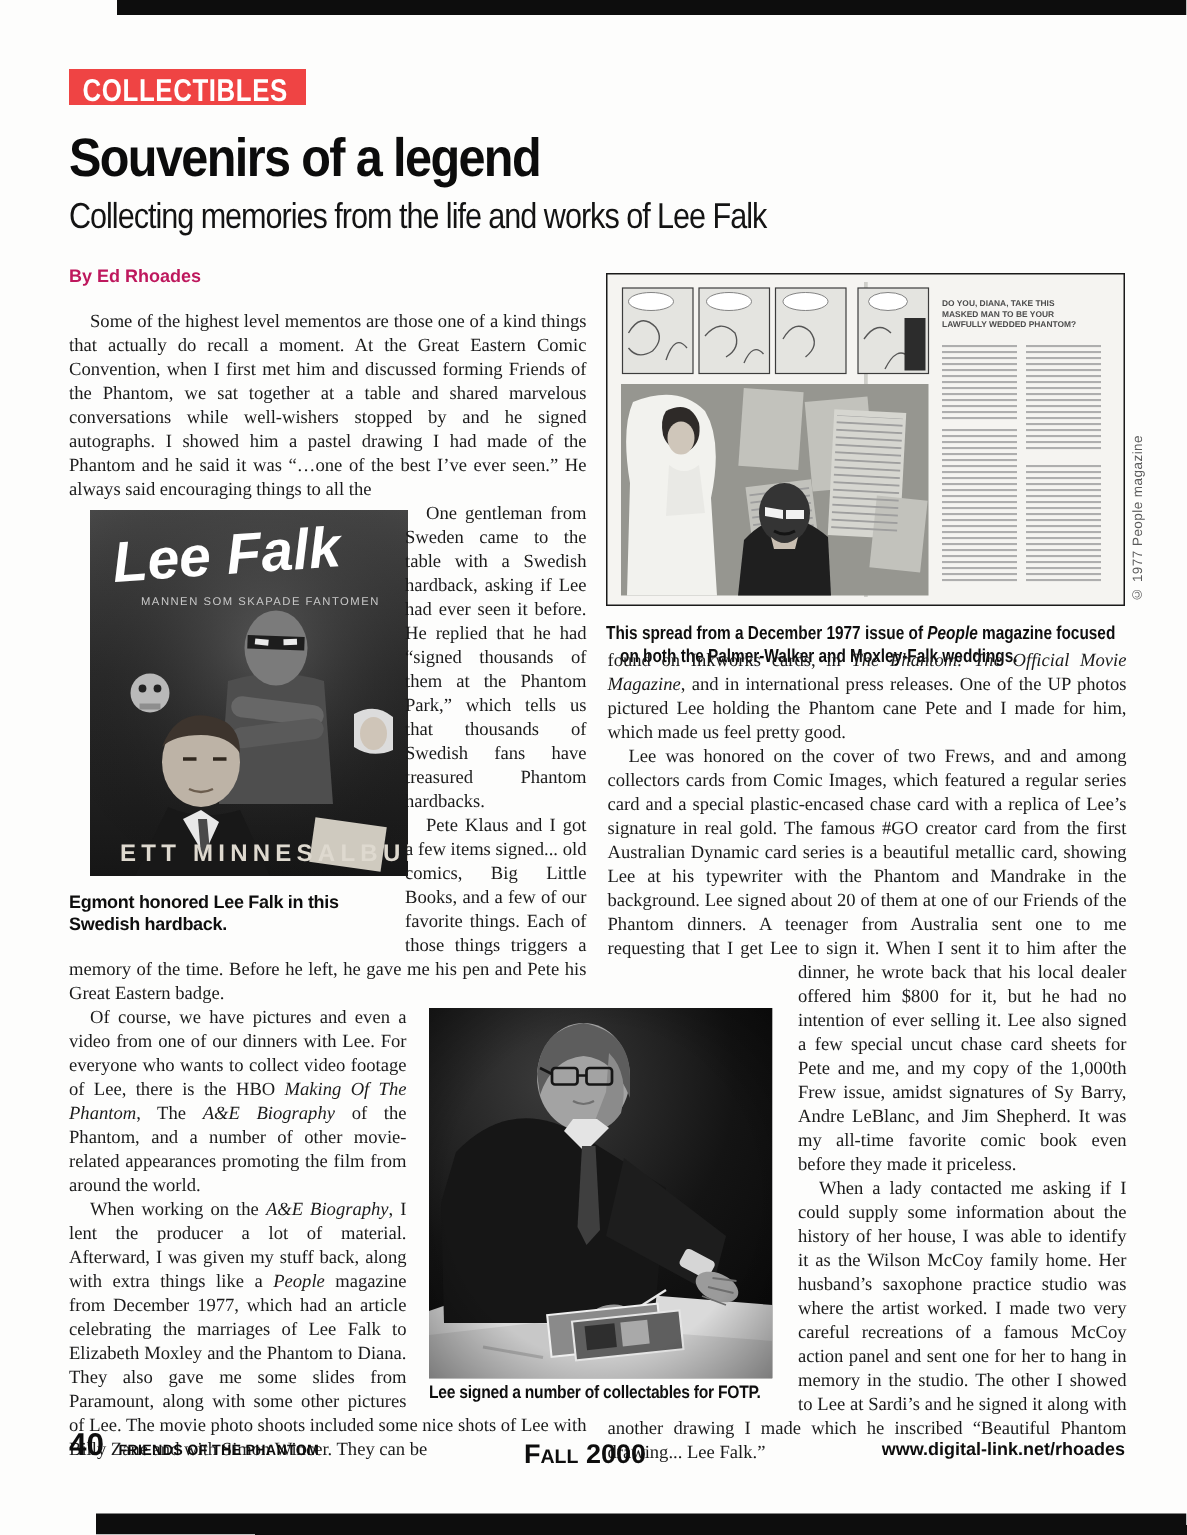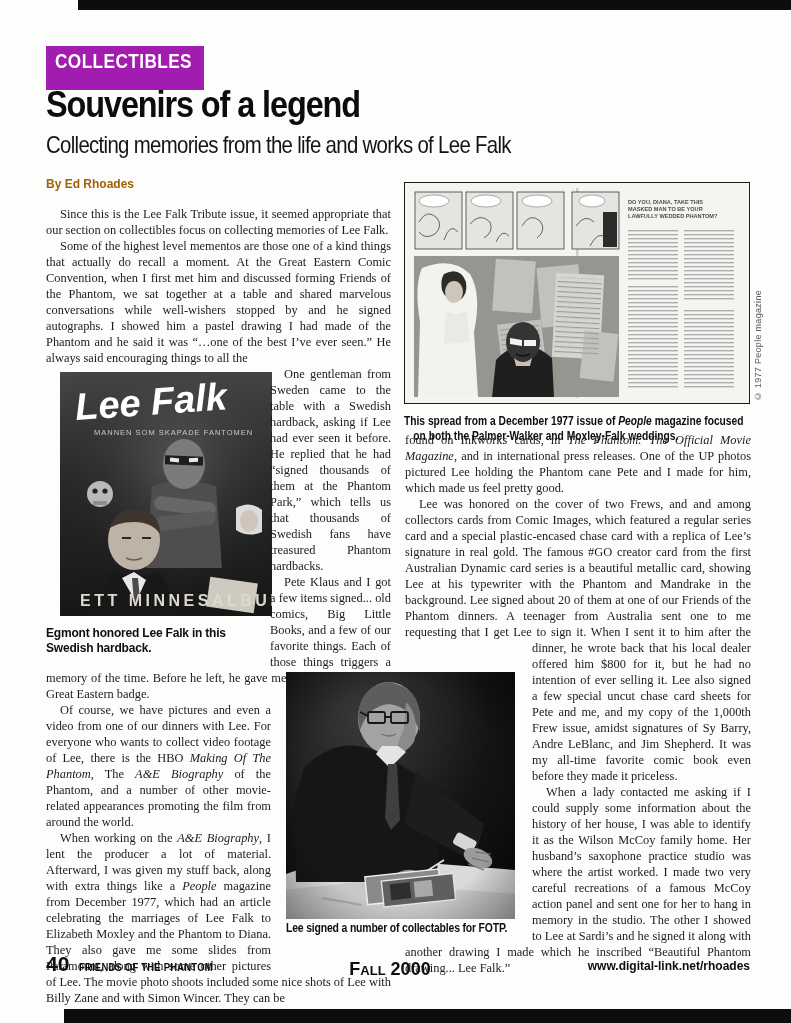--- a/index.html
+++ b/index.html
@@ -2,34 +2,34 @@
 <html><head>
 <meta charset="utf-8">
 <style>
   html,body{margin:0;padding:0;}
   body{width:791px;height:1023px;position:relative;background:#fdfdfc;overflow:hidden;
        font-family:"Liberation Serif", serif;color:#1b1b1b;}
   .bar{position:absolute;background:#0d0d0d;}
   #top-bar{left:78px;top:0;width:713px;height:10px;}
   #bottom-bar{left:64px;top:1009px;width:727px;height:14px;}
 
-  #section-label{position:absolute;left:46px;top:46px;width:158px;height:44px;background:#a21caf;
+  #section-label{position:absolute;left:46px;top:46px;width:158px;height:24px;background:#ef4444;
     color:#ffffff;font-family:"Liberation Sans",sans-serif;font-weight:bold;font-size:21px;
     line-height:29px;overflow:hidden;}
   #section-label span{display:inline-block;transform:scaleX(.82);transform-origin:left center;
     padding-left:11px;letter-spacing:.5px;}
 
   #article-title{position:absolute;left:46px;top:84px;font-family:"Liberation Sans",sans-serif;
     font-weight:bold;font-size:36px;letter-spacing:-1.2px;color:#0c0c0c;white-space:nowrap;
     transform:scaleX(.9);transform-origin:left top;}
   #article-subtitle{position:absolute;left:46px;top:131px;font-family:"Liberation Sans",sans-serif;
     font-size:24px;letter-spacing:-.8px;color:#141414;white-space:nowrap;
     transform:scaleX(.85);transform-origin:left top;}
   #byline{position:absolute;left:46px;top:177px;font-family:"Liberation Sans",sans-serif;
-    font-weight:bold;font-size:12px;color:#a16207;}
+    font-weight:bold;font-size:12px;color:#be185d;}
 
   .coltext{font-size:12.4px;line-height:16px;text-align:justify;}
   .coltext p{margin:0;}
   .coltext p.ind{text-indent:14px;}
   #left-column{position:absolute;left:46px;top:206px;width:345px;}
   #right-column{position:absolute;left:405px;top:432px;width:346px;}
 
   .book-fig{float:left;width:212px;margin:6px 12px 3px 0;}
   .figcap{font-family:"Liberation Sans",sans-serif;font-weight:bold;font-size:12px;
     line-height:15px;color:#0e0e0e;letter-spacing:-.2px;text-align:left;}
@@ -66,21 +66,20 @@
 
 <div id="top-bar" class="bar"></div>
 <div id="bottom-bar" class="bar"></div>
 
 <div id="section-label"><span>COLLECTIBLES</span></div>
 <div id="article-title">Souvenirs of a legend</div>
 <div id="article-subtitle">Collecting memories from the life and works of Lee Falk</div>
 <div id="byline">By Ed Rhoades</div>
 
 <div id="left-column" class="coltext">
-  <p class="ind"><span>Since this is the Lee Falk Tribute issue, it seemed appropriate that our section on collectibles focus on collecting memories of Lee Falk.</span></p>
   <p class="ind"><span>Some of the highest level mementos are those one of a kind things that actually do recall a moment.  At the Great Eastern Comic Convention, when I first met him and discussed forming Friends of the Phantom, we sat together at a table and shared marvelous conversations while well-wishers stopped by and he signed autographs. I showed him a pastel drawing I had made of the Phantom and he said it was “…one of the best I’ve ever seen.” He always said encouraging things to all the </span><span class="book-fig">
       <svg width="212" height="244" viewBox="0 0 212 244">
         <defs>
           <linearGradient id="bookbg" x1="0" y1="0" x2="0" y2="1">
             <stop offset="0" stop-color="#4a4a4a"></stop>
               <stop offset=".45" stop-color="#2b2b2b"></stop>
               <stop offset="1" stop-color="#161616"></stop>
           </linearGradient>
           <radialGradient id="bookglow" cx=".55" cy=".38" r=".7">
             <stop offset="0" stop-color="#6f6f6f" stop-opacity=".55"></stop>

